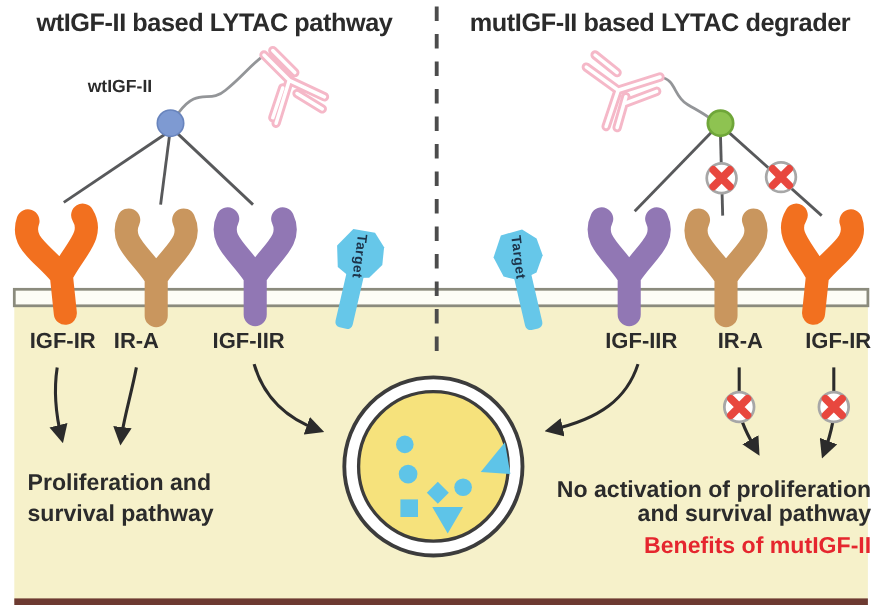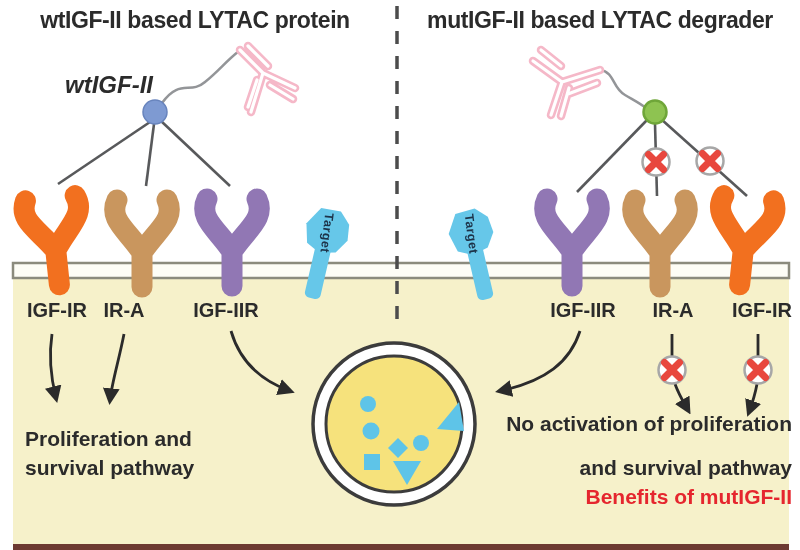--- a/index.html
+++ b/index.html
@@ -6,21 +6,21 @@
   #figure{
     position:relative;width:800px;height:550px;background:#fff;overflow:hidden;
     font-family:"Liberation Sans", sans-serif;
   }
   #art{position:absolute;left:0;top:0;width:800px;height:550px;}
   .lbl{
     position:absolute;color:#2b2b2b;font-weight:bold;white-space:nowrap;
     transform:translateX(-50%);
   }
   .title{font-size:23px;letter-spacing:-0.4px;}
-  .ligand{font-size:24px;font-style:italic;}
+  .ligand{font-size:16px;}
   .receptor-label{font-size:20px;top:299px;}
   .body-text{font-size:21px;transform:none;}
   .left-align{left:25px;text-align:center;}
   .right-align{right:8px;text-align:right;transform:none;}
   .note-red{color:#e5262e;}
   .caption{font-size:20px;top:517px;left:430px;}
   svg text{
     font-family:"Liberation Sans", sans-serif;font-weight:bold;
     font-size:12.5px;fill:#1d3349;letter-spacing:0.5px;
   }
@@ -123,34 +123,34 @@
       <circle cx="371" cy="431" r="8.5"></circle>
       <rect x="364" y="454" width="16" height="16"></rect>
       <polygon points="398,438 408,448 398,458 388,448"></polygon>
       <circle cx="421" cy="443" r="8"></circle>
       <polygon points="393,461 421,461 407,485"></polygon>
       <polygon points="437,429 459,402 464,431"></polygon>
     </g>
   </g>
 </svg>
 
-<div class="lbl title" style="left:195px;top:7px;">wtIGF-II based LYTAC protein</div>
+<div class="lbl title" style="left:195px;top:7px;">wtIGF-II based LYTAC pathway</div>
 <div class="lbl title" style="left:600px;top:7px;">mutIGF-II based LYTAC degrader</div>
 
 <div class="lbl ligand" style="left:109px;top:71px;">wtIGF-II</div>
 
 <div class="lbl receptor-label" style="left:57px;">IGF-IR</div>
 <div class="lbl receptor-label" style="left:124px;">IR-A</div>
 <div class="lbl receptor-label" style="left:226px;">IGF-IIR</div>
 
 <div class="lbl receptor-label" style="left:583px;">IGF-IIR</div>
 <div class="lbl receptor-label" style="left:673px;">IR-A</div>
 <div class="lbl receptor-label" style="left:762px;">IGF-IR</div>
 
 <div class="lbl body-text left-align" style="top:427px;">Proliferation and</div>
 <div class="lbl body-text left-align" style="top:456px;">survival pathway</div>
 
-<div class="lbl body-text right-align" style="top:412px;">No activation of proliferation</div>
+<div class="lbl body-text right-align" style="top:434px;">No activation of proliferation</div>
 <div class="lbl body-text right-align" style="top:456px;">and survival pathway</div>
 <div class="lbl body-text right-align note-red" style="top:485px;">Benefits of mutIGF-II</div>
 
 
 </div>
 
 </body></html>

